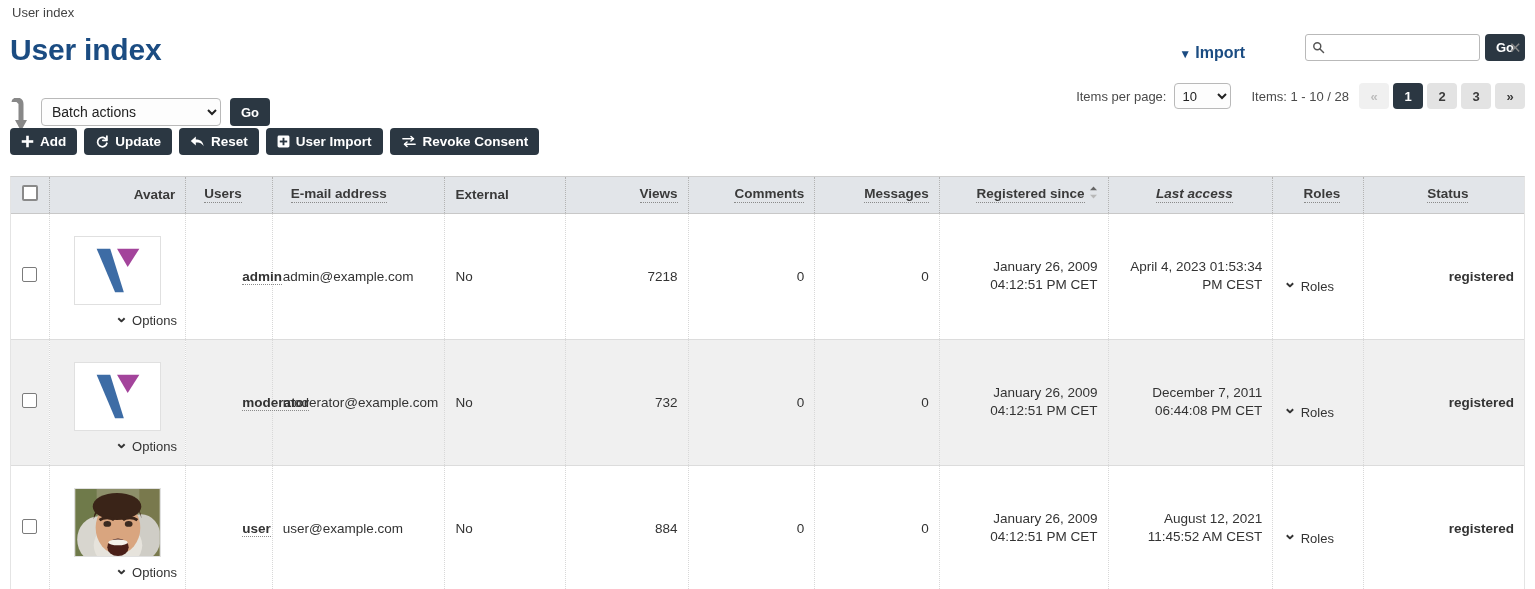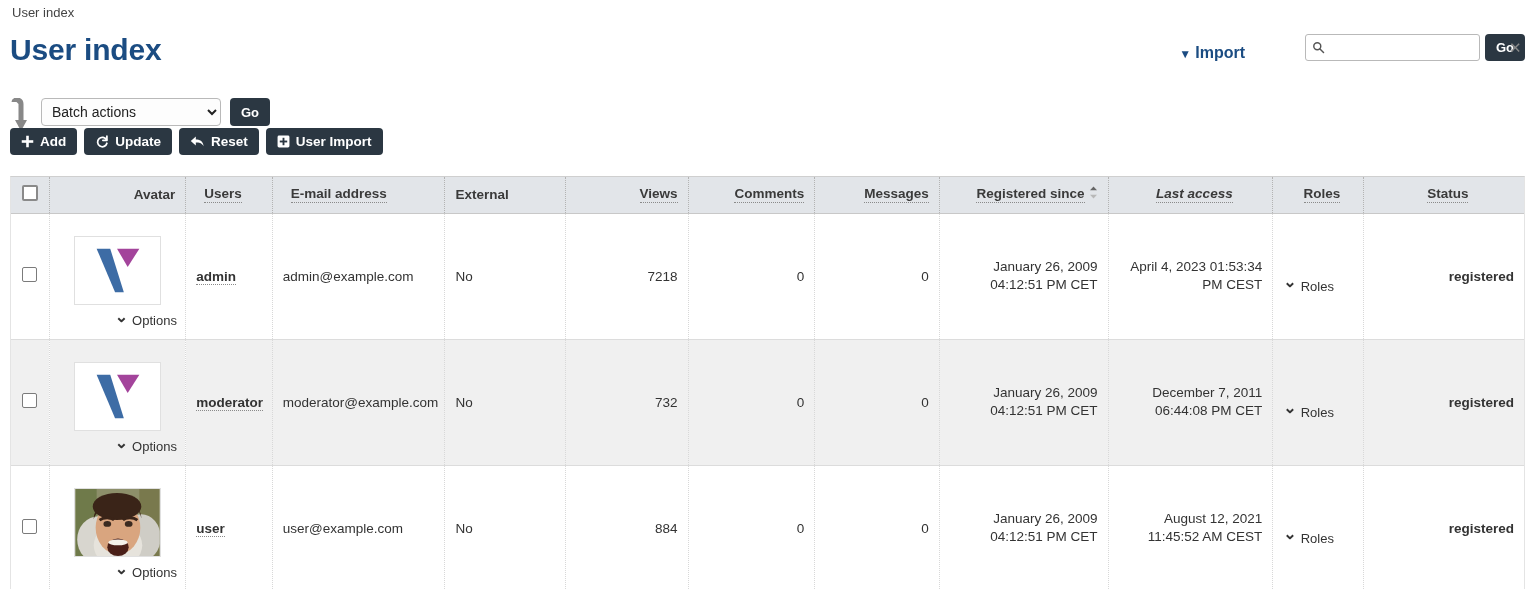--- a/index.html
+++ b/index.html
@@ -171,21 +171,21 @@
     height: 125px;
   }
   table.users tbody td:last-child { border-right: 0; }
   tbody tr.odd td  { background: #ffffff; }
   tbody tr.even td { background: #f0f0f0; }
 
   td.c-check { text-align: center; padding: 0; vertical-align: middle; }
   td.c-avatar { text-align: center; padding: 0; position: relative; }
   td.c-users { font-weight: bold; }
   td.c-users .uname {
-    border-bottom: 1px dotted #8a8a8a; cursor: pointer;
+    border-bottom: 1px dotted #8a8a8a; cursor: pointer; margin-left: 46px;
   }
   td.c-views, td.c-comm, td.c-msg { text-align: right; }
   td.c-reg, td.c-last { text-align: right; line-height: 1.35; }
   td.c-roles { text-align: left; padding-left: 14px; }
   td.c-status { text-align: right; color: #3f8f21; font-weight: bold; }
 
   .cb {
     width: 15px; height: 15px;
     border: 1px solid #7b7b7b; border-radius: 2px;
     background: #fff; display: inline-block; cursor: pointer;
@@ -244,20 +244,34 @@
     <svg class="curve-arrow" viewBox="0 0 22 34">
       <path d="M4 4 C4 1 11 1 11 6 L11 24" stroke="#888" stroke-width="5" fill="none"></path>
       <path d="M5 22 L11 33 L17 22 Z" fill="#888"></path>
     </svg>
     <select class="select-ctl">
       <option>Batch actions</option>
     </select>
     <button class="btn-dark go-batch">Go</button>
   </div>
 
+  <div class="paging">
+    <span class="ipp-label">Items per page:</span>
+    <select class="ipp-select">
+      <option>10</option>
+    </select>
+    <span class="items-count">Items: 1 - 10 / 28</span>
+    <div class="pager">
+      <button class="pg disabled">«</button>
+      <button class="pg active">1</button>
+      <button class="pg">2</button>
+      <button class="pg">3</button>
+      <button class="pg">»</button>
+    </div>
+  </div>
 
   <div class="toolbar">
     <button class="tb-btn">
       <svg width="13" height="13" viewBox="0 0 14 14">
         <rect x="5.6" y="0.8" width="2.8" height="12.4" fill="#fff"></rect>
         <rect x="0.8" y="5.6" width="12.4" height="2.8" fill="#fff"></rect>
       </svg>
       <span>Add</span>
     </button>
     <button class="tb-btn">
@@ -273,20 +287,29 @@
       </svg>
       <span>Reset</span>
     </button>
     <button class="tb-btn">
       <svg width="13" height="13" viewBox="0 0 14 14">
         <rect x="0.6" y="0.6" width="12.8" height="12.8" rx="1.6" fill="#fff"></rect>
         <rect x="6" y="3" width="2" height="8" fill="#2b3742"></rect>
         <rect x="3" y="6" width="8" height="2" fill="#2b3742"></rect>
       </svg>
       <span>User Import</span>
+    </button>
+    <button class="tb-btn">
+      <svg width="16" height="13" viewBox="0 0 17 13" fill="none" stroke="#fff" stroke-width="1.6">
+        <path d="M2 3.6 H13" stroke-linecap="round"></path>
+        <path d="M10.6 1.2 L13.3 3.6 L10.6 6.0" stroke-linecap="round" stroke-linejoin="round"></path>
+        <path d="M15 9.4 H4" stroke-linecap="round"></path>
+        <path d="M6.4 7.0 L3.7 9.4 L6.4 11.8" stroke-linecap="round" stroke-linejoin="round"></path>
+      </svg>
+      <span>Revoke Consent</span>
     </button>
   </div>
 
   <div class="tbl-wrap">
     <table class="users">
       <thead>
         <tr>
           <th class="c-check">
             <span class="cb cb-hdr"></span>
           </th>

